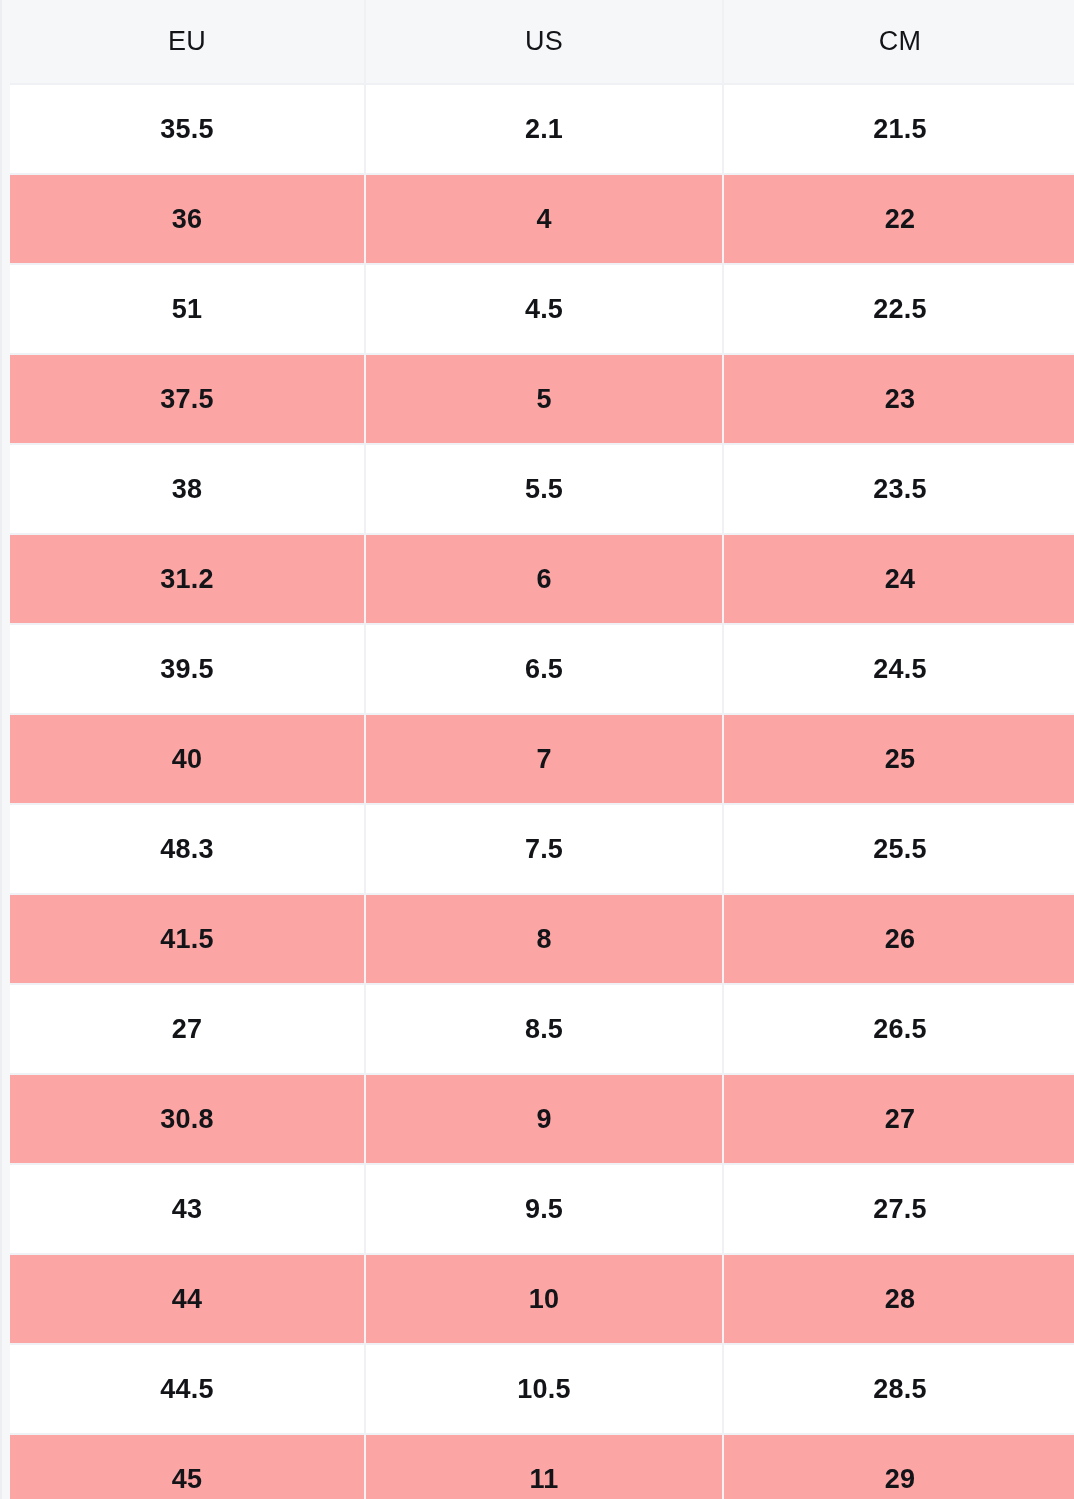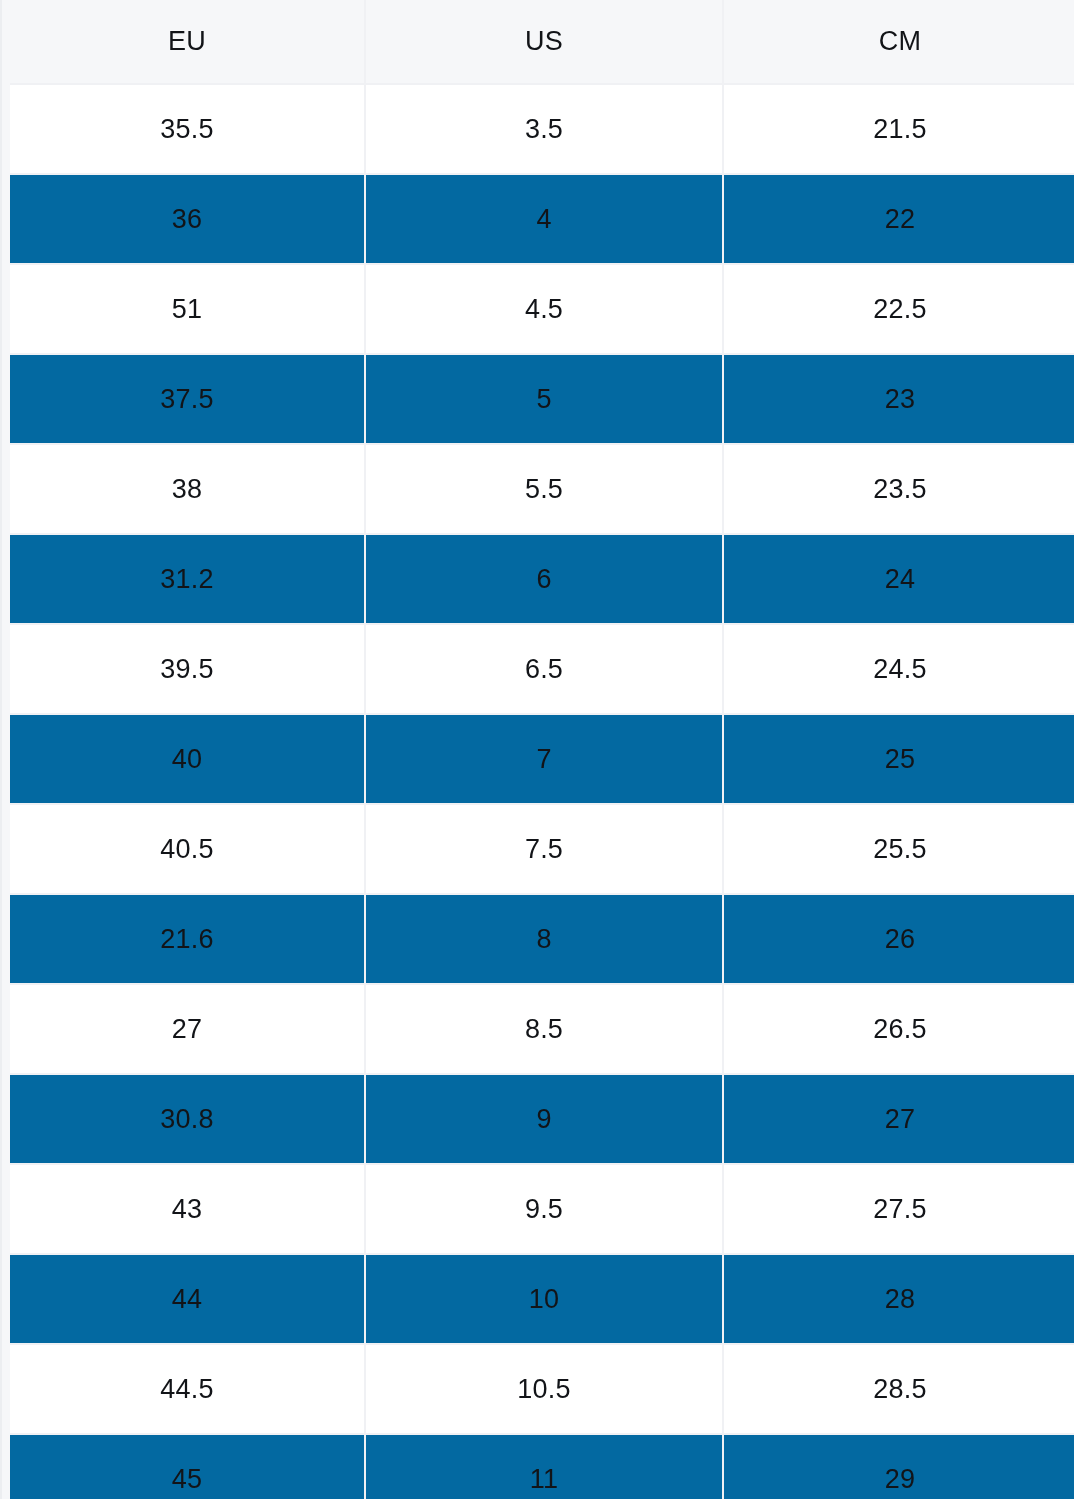--- a/index.html
+++ b/index.html
@@ -55,26 +55,26 @@
     height: 83px;
     font-size: 27px;
     font-weight: 400;
     background: #f6f7f9;
     letter-spacing: 0.3px;
   }
 
   table.size-table tbody td {
     height: 88px;
     font-size: 27px;
-    font-weight: 400;
+    font-weight: 700;
     letter-spacing: 0.2px;
   }
 
   table.size-table tbody tr.odd td { background: #ffffff; }
-  table.size-table tbody tr.even td { background: #0369a1; }
+  table.size-table tbody tr.even td { background: #fca5a5; }
 </style>
 </head>
 <body>
 
 <div class="size-chart-wrap">
   <table class="size-table">
     <colgroup>
       <col class="c1">
       <col class="c2">
       <col class="c3">
@@ -82,21 +82,21 @@
     <thead>
       <tr>
         <th>EU</th>
         <th>US</th>
         <th>CM</th>
       </tr>
     </thead>
     <tbody id="size-table-body">
         <tr class="odd">
           <td>35.5</td>
-          <td>3.5</td>
+          <td>2.1</td>
           <td>21.5</td>
         </tr>
         <tr class="even">
           <td>36</td>
           <td>4</td>
           <td>22</td>
         </tr>
         <tr class="odd">
           <td>51</td>
           <td>4.5</td>
@@ -121,26 +121,26 @@
           <td>39.5</td>
           <td>6.5</td>
           <td>24.5</td>
         </tr>
         <tr class="even">
           <td>40</td>
           <td>7</td>
           <td>25</td>
         </tr>
         <tr class="odd">
-          <td>40.5</td>
+          <td>48.3</td>
           <td>7.5</td>
           <td>25.5</td>
         </tr>
         <tr class="even">
-          <td>21.6</td>
+          <td>41.5</td>
           <td>8</td>
           <td>26</td>
         </tr>
         <tr class="odd">
           <td>27</td>
           <td>8.5</td>
           <td>26.5</td>
         </tr>
         <tr class="even">
           <td>30.8</td>

